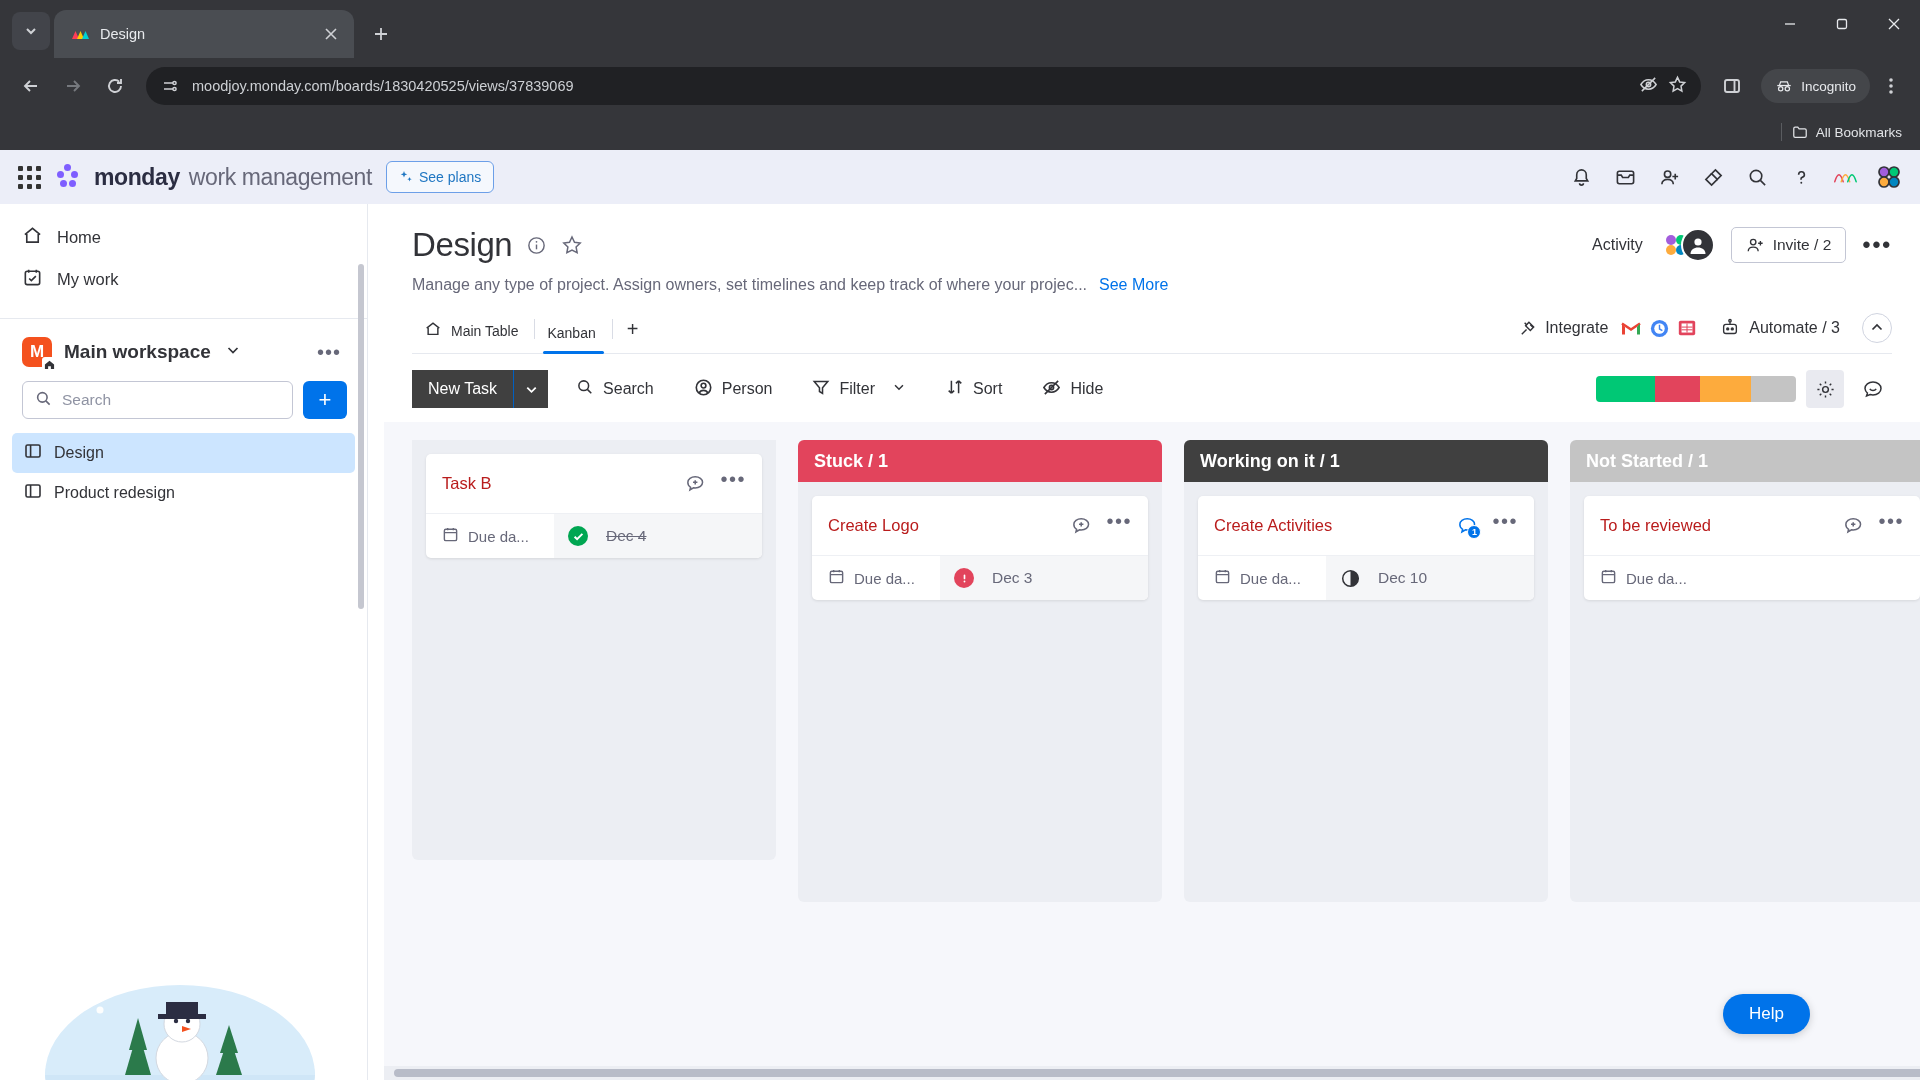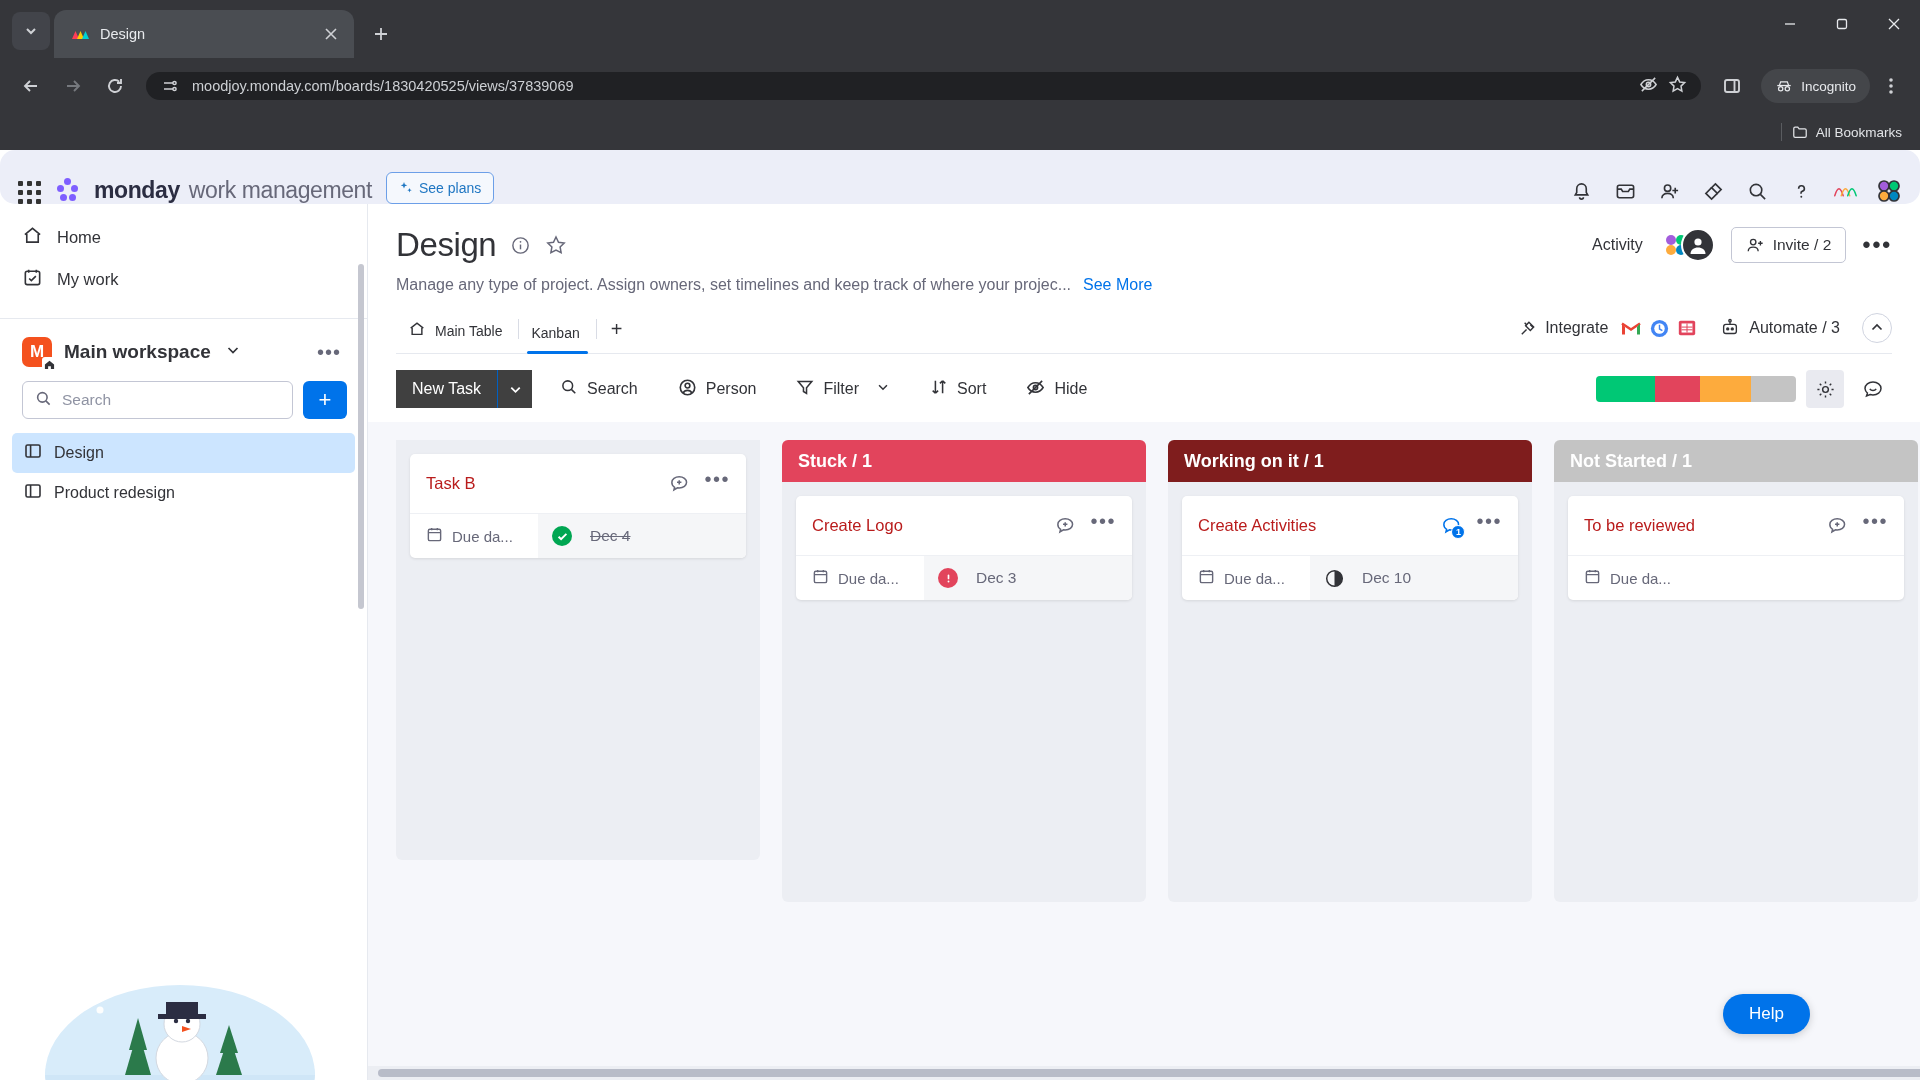--- a/index.html
+++ b/index.html
@@ -43,21 +43,21 @@
   .win-btn svg { stroke: #e8eaed; stroke-width: 1.3; fill:none; }
 
   .toolbar {
     height: 56px; background: #35363a; display: flex; align-items: center; padding: 0 12px; gap: 4px;
     flex: 0 0 56px;
   }
   .nav-btn { width: 38px; height: 38px; border-radius: 50%; display:flex;align-items:center;justify-content:center; cursor:pointer;}
   .nav-btn svg { stroke: #cfd1d5; stroke-width: 1.9; fill:none; }
   .nav-btn.disabled svg { stroke: #76797e; }
   .omnibox {
-    flex: 1; height: 28px; background: #202124; border-radius: 19px; display: flex; align-items: center;
+    flex: 1; height: 38px; background: #202124; border-radius: 19px; display: flex; align-items: center;
     padding: 0 14px; gap: 12px; margin: 0 8px; cursor: text;
   }
   .omni-icon { width: 20px; flex: 0 0 20px; display:flex;align-items:center;justify-content:center;}
   .omni-url { color: #cdd0d4; font-size: 14.5px; flex: 1; white-space: nowrap; overflow: hidden; }
   .omni-right { display:flex; align-items:center; gap: 10px; }
   .omni-right svg { stroke: #cfd1d5; stroke-width: 1.6; fill: none; }
   .incognito-pill {
     height: 34px; border-radius: 17px; background: #44464a; display:flex; align-items:center;
     gap: 8px; padding: 0 14px; color: #e8eaed; font-size: 13.5px; margin-left: 6px; cursor:pointer;
   }
@@ -67,40 +67,39 @@
     height: 36px; background: #35363a; display: flex; align-items: center; justify-content: flex-end;
     padding-right: 18px; gap: 10px; flex: 0 0 36px;
   }
   .bm-sep { width:1px; height:18px; background:#5a5c60; }
   .bm-item { display:flex; align-items:center; gap:8px; color:#e2e4e7; font-size:13.5px; cursor:pointer;}
 
   
   .app { flex: 1; background: #ffffff; display: flex; flex-direction: column; overflow: hidden; }
 
   .mheader {
-    height: 54px; background: #eceef8; display:flex; align-items:flex-end; padding: 0 18px; gap: 14px;
+    height: 54px; background: #eceef8; display:flex; align-items:center; padding: 0 18px; gap: 14px;
     flex: 0 0 54px;
-    border-radius: 15px;
   }
   .grid9 { display: grid; grid-template-columns: repeat(3, 5px); grid-gap: 4px; cursor:pointer;}
   .grid9 i { width:5px;height:5px;background:#333; border-radius:1px; display:block;}
   .monday-logo { display:flex; align-items:center; gap: 9px; }
   .mdots { width: 30px; height: 26px; position: relative; flex:0 0 30px; }
   .mdots b { position:absolute; border-radius:50%; display:block; }
   .brand-bold { font-size: 23px; font-weight: 700; color: #2b2d42; letter-spacing:-0.4px; }
   .brand-light { font-size: 23px; font-weight: 400; color: #676879; letter-spacing:-0.4px; }
   .see-plans {
     border: 1px solid #6c9fe8; border-radius: 6px; height: 32px; display:flex; align-items:center;
     gap: 6px; padding: 0 12px; color: #1f76c2; font-size: 14px; background:#f5f8fd; cursor:pointer;
   }
   .mheader-right { margin-left: auto; display:flex; align-items:center; gap: 18px; }
   .hicon { width: 26px; height: 26px; display:flex;align-items:center;justify-content:center; cursor:pointer; }
   .hicon svg { stroke:#323338; stroke-width:1.7; fill:none; }
 
-  .body-row { flex: 1; display: flex; overflow: hidden; }
+  .body-row { flex: 1; display: flex; overflow: hidden; gap: 16px; }
 
   
   .sidebar {
     width: 368px; flex: 0 0 368px; background:#fff; border-right: 1px solid #e6e9ef;
     display:flex; flex-direction:column; position: relative; overflow: hidden;
   }
   .side-nav { padding: 12px 0 8px 0; }
   .side-link {
     height: 42px; display:flex; align-items:center; gap:14px; padding: 0 22px; cursor:pointer;
     color:#323338; font-size: 16.5px;
@@ -852,21 +851,21 @@
                           </svg>
                       </span>
                       <span>Dec 3</span>
                     </div>
                   </div>
                 </div>
               </div>
             </div>
 
             <div class="kcol">
-              <div class="kcol-head" style="background:#7f1d1d;">
+              <div class="kcol-head" style="background:#404040;">
                 <span>Working on it / 1</span>
               </div>
               <div class="kcol-body">
                 <div class="kcard">
                   <div class="kcard-top">
                     <span class="kcard-name">Create Activities</span>
                     <span class="kcard-ico blue">
                       <svg width="21" height="21" viewBox="0 0 22 22">
                           <path d="M3 9.8C3 6.6 6.4 4 10.7 4S18.4 6.6 18.4 9.8s-3.4 5.8-7.7 5.8c-.6 0-1.2-.05-1.8-.15L5.2 17.6l.7-2.6A5.8 5.8 0 0 1 3 9.8z"></path>
                         </svg>

